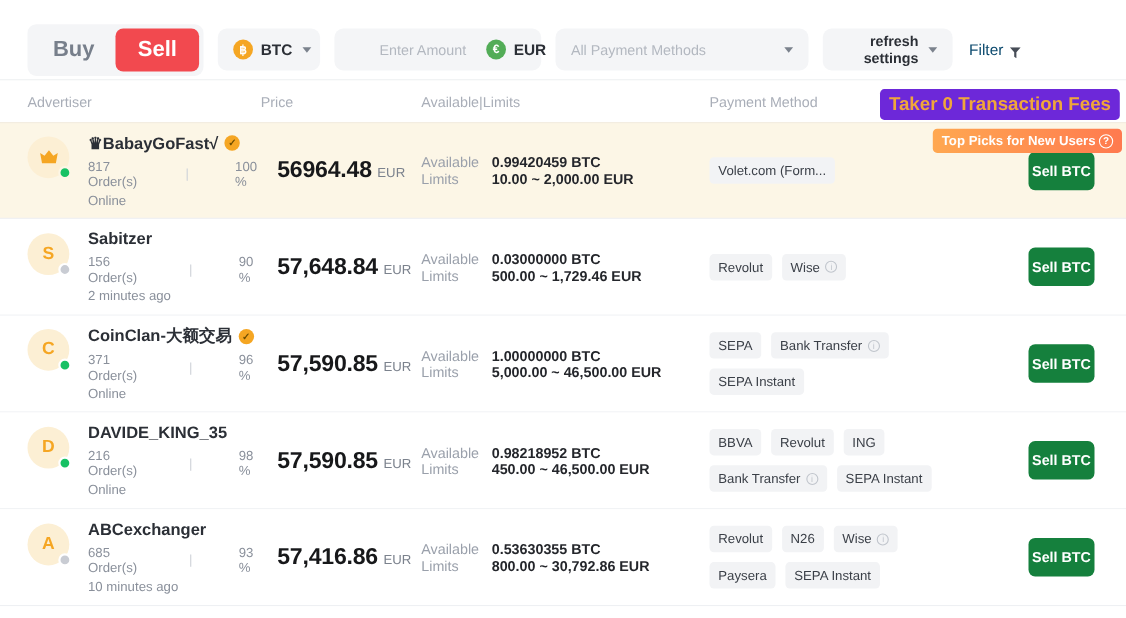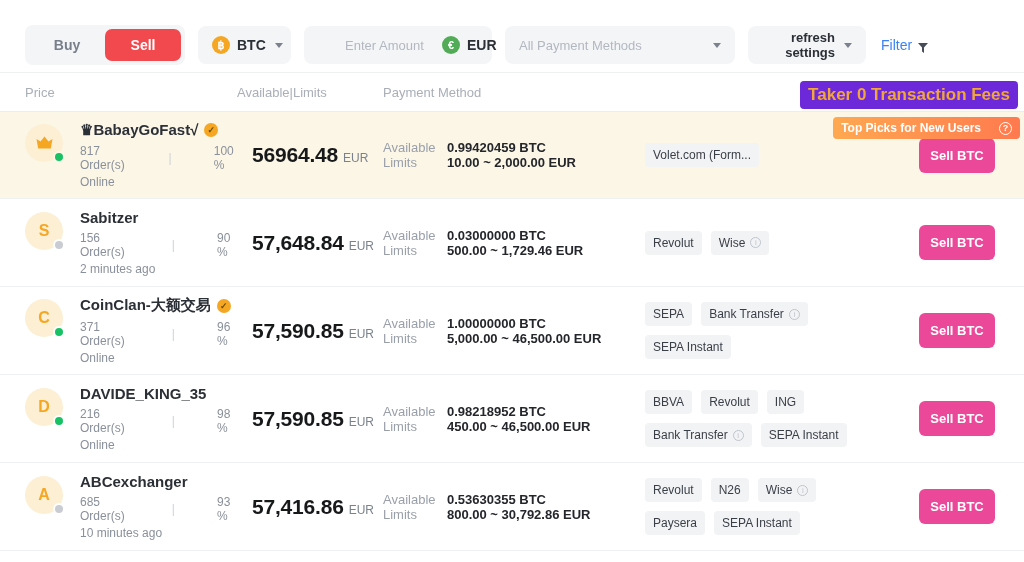--- a/index.html
+++ b/index.html
@@ -2,21 +2,21 @@
 <html><head>
 <meta charset="utf-8">
 <style>
   * { box-sizing: border-box; margin: 0; padding: 0; }
   html,body { width:1024px; height:562px; overflow:hidden; background:#fff;
     font-family:"Liberation Sans", sans-serif; color:#2b2f36; }
 
   
   .toolbar { display:flex; align-items:center; gap:13px; padding:18px 25px 0 25px; height:72px; }
   .toggle { display:inline-flex; background:#f4f5f7; border-radius:8px; padding:4px; }
-  .toggle-btn { width:76px; text-align:center; padding:8px 0; font-size:14px; font-weight:700;
+  .toggle-btn { width:76px; text-align:center; padding:8px 0; font-size:20px; font-weight:700;
     color:#777f8b; border-radius:7px; cursor:pointer; }
   .toggle-btn.active { background:#f2494f; color:#fff; }
   .select { display:inline-flex; align-items:center; background:#f4f5f7; border-radius:8px;
     height:38px; padding:0 14px; gap:9px; cursor:pointer; font-size:14px; }
   .coin-circle { width:18px; height:18px; border-radius:50%; display:inline-flex; align-items:center;
     justify-content:center; color:#fff; font-size:11px; font-weight:700; flex:0 0 auto; }
   .btc-circle { background:#f5a623; }
   .eur-circle { background:#52ac57; }
   .caret { width:0; height:0; border-left:4px solid transparent; border-right:4px solid transparent;
     border-top:5px solid #7b828d; }
@@ -24,34 +24,34 @@
   .btc-select { width:93px; justify-content:space-between; }
   .amount-box { width:188px; justify-content:space-between; padding-right:12px; }
   .amount-box input { border:0; background:transparent; outline:none; width:88px; font-size:13px;
     color:#2b2f36; font-family:"Liberation Sans",sans-serif;margin-left:27px; }
   .amount-box input::placeholder { color:#b3b8c0; }
   .cur-group { display:flex; align-items:center; gap:7px; }
   .pay-select { width:230px; justify-content:space-between; color:#b3b8c0; font-size:13px; }
   .refresh-select { width:118px; justify-content:space-between;text-align:right; }
   .refresh-select .sel-label { font-size:13px; }
   .filter { display:flex; align-items:flex-end; gap:6px; font-size:14px; font-weight:500;
-    color:#3b82f6; cursor:pointer; padding-left:2px; }
+    color:#0c4a6e; cursor:pointer; padding-left:2px; }
   .toolbar-divider { border:0; border-top:1px solid #eef0f2; margin-top:0; }
 
   
   .grid { display:grid; grid-template-columns:212px 146px 262px 250px 1fr;
     padding-left:25px; padding-right:29px; align-items:center; }
   .thead { height:38px; position:relative; }
   .th { font-size:13px; color:#a9aeb8; font-weight:400; }
   .taker-badge { position:absolute; right:6px; top:8px; background:#6d28d9; color:#f0a63a;
     font-size:17px; font-weight:700; padding:4px 8px; border-radius:4px; }
 
   .row { min-height:88px; border-bottom:1px solid #eef0f3; position:relative; background:#fff; }
   .row.highlight { background:#fcf6e6; border-top:1px solid #f2ede0; }
-  .top-picks { position:absolute; top:5px; right:4px; display:flex; align-items:center; gap:18px;
+  .top-picks { position:absolute; top:5px; right:4px; display:flex; align-items:center; gap:3px;
     background:linear-gradient(90deg,#ffa851,#ff7a4f); color:#fff; font-size:12px; font-weight:700;
     padding:4px 8px; border-radius:4px; cursor:pointer; }
   .q-icon { width:13px; height:13px; border:1.4px solid #fff; border-radius:50%; font-size:9px;
     font-weight:700; display:inline-flex; align-items:center; justify-content:center; }
 
   .col-adv { display:flex; align-items:flex-start; gap:17px; }
   .avatar { width:38px; height:38px; border-radius:50%; background:#fcefd4; position:relative;
     display:flex; align-items:center; justify-content:center; cursor:pointer; flex:0 0 auto; margin-top:3px; }
   .avatar .letter { color:#f5a623; font-size:16px; font-weight:700; }
   .dot { position:absolute; right:-2px; bottom:-1px; width:12px; height:12px; border-radius:50%;
@@ -75,22 +75,22 @@
   .al-val { color:#24262b; font-weight:700; }
 
   .col-pay { display:flex; flex-wrap:wrap; gap:9px; padding-right:16px; }
   .tag { display:inline-flex; align-items:center; gap:5px; background:#f2f3f5; border-radius:4px;
     padding:5px 8px; font-size:12px; color:#3a3f47; white-space:nowrap; }
   .info-icon { width:11px; height:11px; border:1px solid #c0c5cc; border-radius:50%; color:#c0c5cc;
     font-size:8px; line-height:9px; text-align:center; display:inline-block; }
   .info-icon::after { content:"i"; }
 
   .col-action { justify-self:end; }
-  .sell-btn { background:#ec4899; color:#fff; border:0; border-radius:6px; font-size:13px;
-    font-weight:700; padding:10px 0; width:76px; cursor:pointer; font-family:"Liberation Sans",sans-serif; }
+  .sell-btn { background:#15803d; color:#fff; border:0; border-radius:6px; font-size:13px;
+    font-weight:700; padding:10px 0; width:60px; cursor:pointer; font-family:"Liberation Sans",sans-serif; }
 
   .funnel { display:inline-block; }
   .crown-svg { display:block; }
 </style>
 </head>
 <body>
 
 <div>
 
   <div class="toolbar">
@@ -129,20 +129,21 @@
     <div class="filter">
       <span>Filter</span>
       <svg class="funnel" width="10" height="10" viewBox="0 0 10 10">
         <path d="M0 0 h10 L6 4.5 V10 L4 8.5 V4.5 Z" fill="#474d57"></path>
       </svg>
     </div>
   </div>
   <hr class="toolbar-divider">
 
   <div class="grid thead">
+    <span class="th">Advertiser</span>
     <span class="th">Price</span>
     <span class="th">Available|Limits</span>
     <span class="th">Payment Method</span>
     <span></span>
     <span class="taker-badge">Taker 0 Transaction Fees</span>
   </div>
 
   <div id="offers-list">
       <div class="row grid highlight">
     <div class="top-picks">

